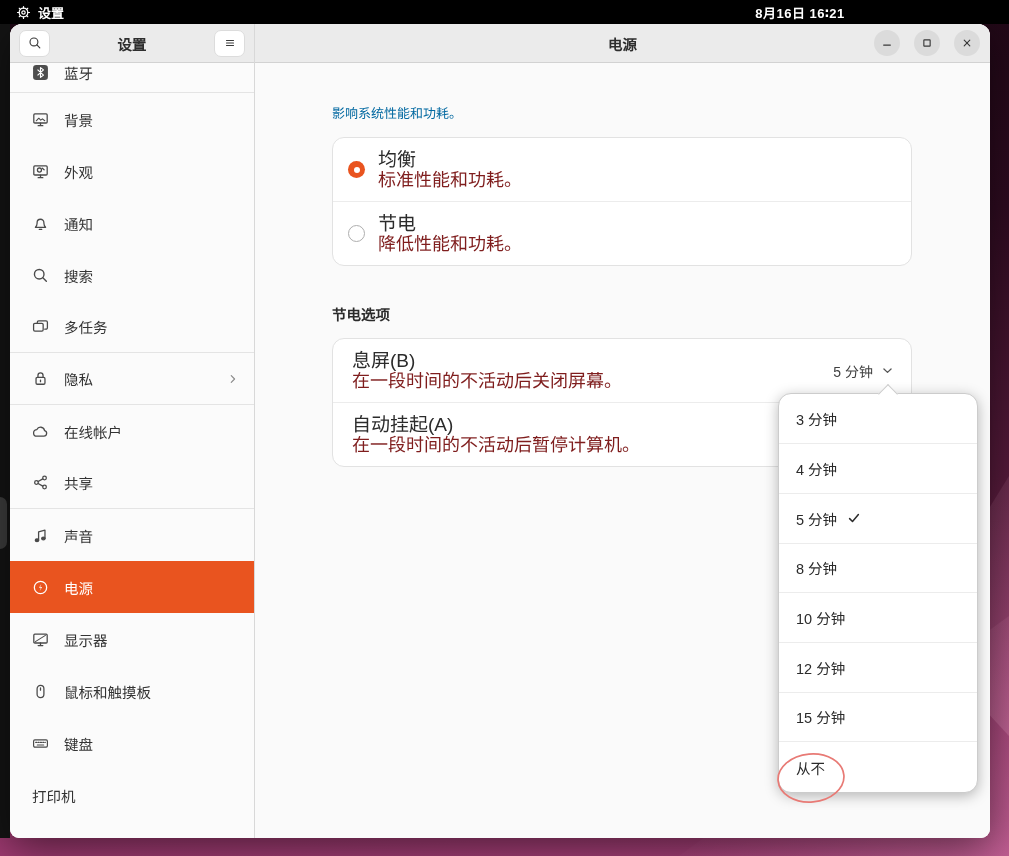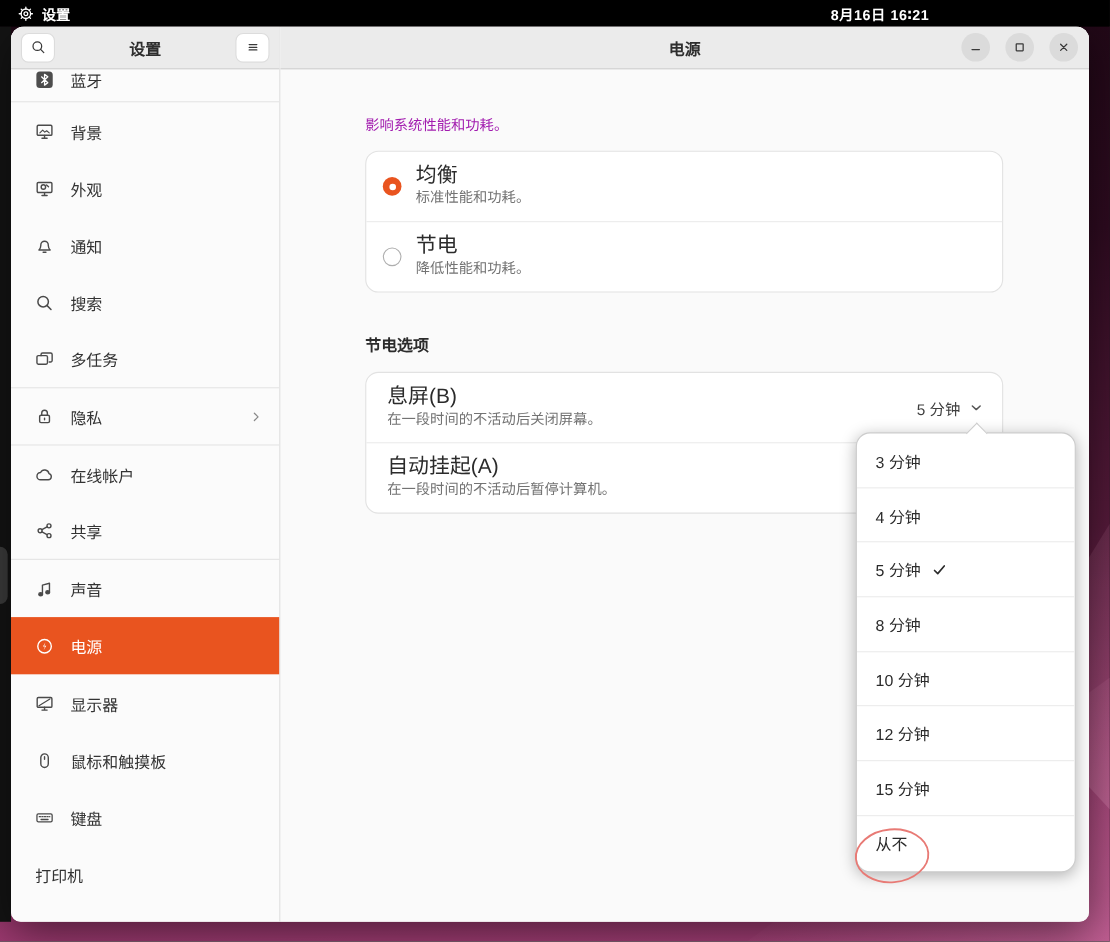--- a/index.html
+++ b/index.html
@@ -53,44 +53,44 @@
   .main{flex:1;display:flex;flex-direction:column;background:#fafafa;min-width:0;}
   .main-header{height:38px;flex:none;background:#ebebeb;border-bottom:1px solid #d2d2d2;position:relative;display:flex;align-items:center;justify-content:center;}
   .main-title{font-weight:700;font-size:14.5px;color:#2e2e2e;}
   .win-controls{position:absolute;right:10px;top:0;height:38px;display:flex;align-items:center;gap:14px;}
   .wbtn{width:26px;height:26px;border-radius:50%;background:#dbdbdb;display:flex;align-items:center;justify-content:center;color:#383838;cursor:pointer;}
   .wbtn .icn{width:14px;height:14px;}
 
   .content{flex:1;padding:33px 0 0 77px;box-sizing:border-box;}
   .page{width:580px;}
   .sec-title{font-size:14.5px;font-weight:700;color:#2b2b2b;line-height:18px;}
-  .sec-sub{font-size:13px;color:#a21caf;margin-top:9px;line-height:18px;}
+  .sec-sub{font-size:13px;color:#0369a1;margin-top:9px;line-height:18px;}
   .card{margin-top:14px;background:#fff;border:1px solid #e2e2e2;border-radius:12px;box-sizing:border-box;}
   .opt-row{display:flex;align-items:center;gap:13px;padding:0 18px 0 15px;height:63px;cursor:pointer;}
   .opt-row + .opt-row{border-top:1px solid #ececec;}
   .radio{width:17px;height:17px;border-radius:50%;flex:none;position:relative;box-sizing:border-box;}
   .radio.on{background:#e9541f;}
   .radio.on::after{content:"";position:absolute;left:5.5px;top:5.5px;width:6px;height:6px;border-radius:50%;background:#fff;}
   .radio.off{background:#fff;border:1.5px solid #aeaeae;}
   .rowtext{min-width:0;}
   .rowtext .t{font-size:19px;color:#2b2b2b;line-height:18px;}
-  .rowtext .d{font-size:13px;color:#737373;margin-top:3px;line-height:16px;}
+  .rowtext .d{font-size:18px;color:#7f1d1d;margin-top:3px;line-height:16px;}
   .sec2{margin-top:40px;}
   .set-row{display:flex;align-items:center;padding:0 16px 0 19px;height:63px;cursor:pointer;}
   .set-row + .set-row{border-top:1px solid #ececec;align-items:center;}
   .set-row .rowtext{flex:1;}
   .combo{display:flex;align-items:center;gap:7px;color:#3f3f3f;font-size:14px;}
   .combo .chev{width:15px;height:15px;color:#555;}
 
   
   .popover{position:absolute;left:778px;top:393px;width:200px;height:400px;background:#fff;
     border:1px solid #cccccc;border-radius:13px;box-shadow:0 3px 14px rgba(0,0,0,.28);z-index:50;box-sizing:border-box;}
   .pop-arrow{position:absolute;top:-7px;left:102px;width:13px;height:13px;background:#fff;
     border-left:1px solid #ccc;border-top:1px solid #ccc;transform:rotate(45deg);}
-  .pop-list{position:absolute;left:0;top:0;right:0;bottom:0;border-radius:12px;overflow:hidden;display:flex;flex-direction:column;}
+  .pop-list{position:absolute;left:0;top:0;right:0;bottom:0;border-radius:12px;overflow:hidden;display:flex;flex-direction:column;justify-content:flex-end;}
   .pop-item{height:49.7px;flex:none;display:flex;align-items:center;padding:0 17px;font-size:14.5px;color:#2b2b2b;gap:9px;cursor:pointer;box-sizing:border-box;}
   .pop-item:not(:last-child){border-bottom:1px solid #ececec;}
   .pop-item .check{width:16px;height:16px;color:#2b2b2b;}
 
   .red-ellipse{position:absolute;left:769px;top:747px;width:86px;height:64px;z-index:60;pointer-events:none;}
 </style>
 </head>
 <body>
 
 <div class="wallpaper">

